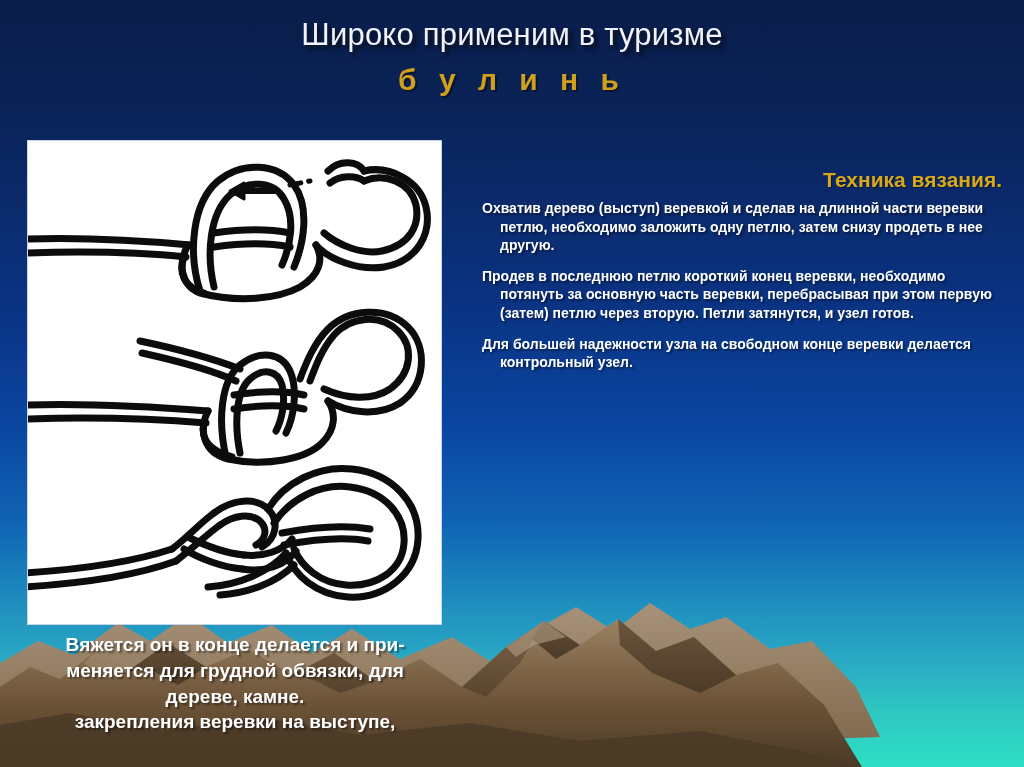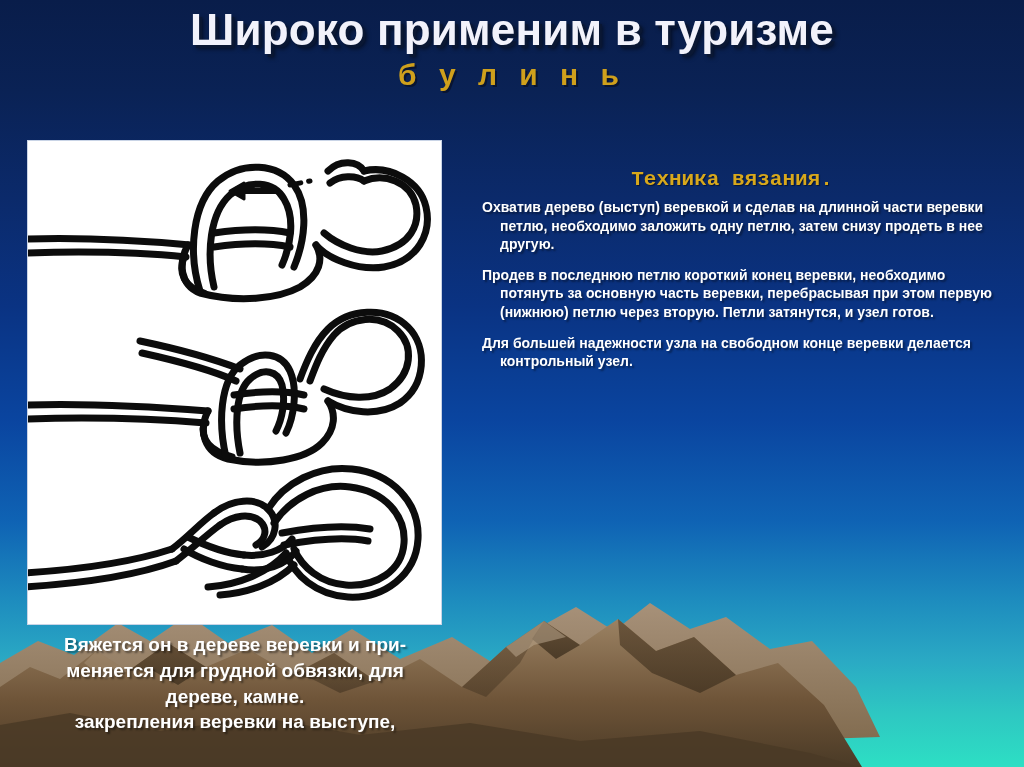--- a/index.html
+++ b/index.html
@@ -40,27 +40,27 @@
   
   .title-block {
     position: absolute;
     top: 6px;
     left: 0;
     width: 1024px;
     text-align: center;
     z-index: 6;
   }
   .main-title {
-    font-size: 44px;
-    font-weight: bold;
+    font-size: 31px;
+    font-weight: normal;
     color: #f2f2fb;
     letter-spacing: 0.2px;
     line-height: 1.08;
     text-shadow: 3px 3px 0 #0a1733, 4px 4px 4px rgba(0,0,0,.55);
-    margin: 0;
+    margin: 12px;
     white-space: nowrap;
   }
   .sub-title {
     font-size: 30px;
     font-weight: bold;
     color: #cfa01c;
     letter-spacing: 7px;
     margin: 4px 0 0 0;
     text-shadow: 2px 2px 0 rgba(8,18,44,.85);
   }
@@ -98,27 +98,26 @@
 
   
   .text-column {
     position: absolute;
     left: 462px;
     top: 168px;
     width: 540px;
     z-index: 6;
   }
   .tech-heading {
-    text-align: center;
+    text-align: right;
     color: #d8a81c;
     font-size: 21px;
     font-weight: bold;
     margin: 0 0 7px 0;
     text-shadow: 1px 1px 1px rgba(0,0,0,.5);
-    font-family: Liberation Mono, monospace;
   }
   .para {
     color: #ffffff;
     font-size: 14px;
     font-weight: bold;
     line-height: 1.33;
     margin: 0 0 12px 0;
     padding-left: 38px;
     text-indent: -18px;
     text-shadow: 2px 2px 2px rgba(0,0,0,.42);
@@ -250,26 +249,26 @@
         <path d="M246,382 C262,358 292,342 322,346 C356,350 378,374 376,402
                  C374,430 348,446 318,444 C292,442 274,426 266,408"></path>
 
         <path d="M258,412 C240,432 210,444 180,446"></path>
         <path d="M266,424 C248,442 220,452 192,454"></path>
       </g>
     </svg>
   </div>
 
   <div class="picture-caption">
-    <div>Вяжется он в дереве веревки и при-</div>
+    <div>Вяжется он в конце делается и при-</div>
     <div>меняется для грудной обвязки, для</div>
     <div>дереве, камне.</div>
     <div>закрепления веревки на выступе,</div>
   </div>
 
   <div class="text-column">
     <div class="tech-heading">Техника вязания.</div>
     <p class="para">Охватив дерево (выступ) веревкой и сделав на длинной части веревки петлю, необходимо заложить одну петлю, затем снизу продеть в нее другую.</p>
-    <p class="para">Продев в последнюю петлю короткий конец веревки, необходимо потянуть за основную часть веревки, перебрасывая при этом первую (нижнюю) петлю через вторую. Петли затянутся, и узел готов.</p>
+    <p class="para">Продев в последнюю петлю короткий конец веревки, необходимо потянуть за основную часть веревки, перебрасывая при этом первую (затем) петлю через вторую. Петли затянутся, и узел готов.</p>
     <p class="para">Для большей надежности узла на свободном конце веревки делается контрольный узел.</p>
   </div>
 
 </div>
 
 </body></html>

